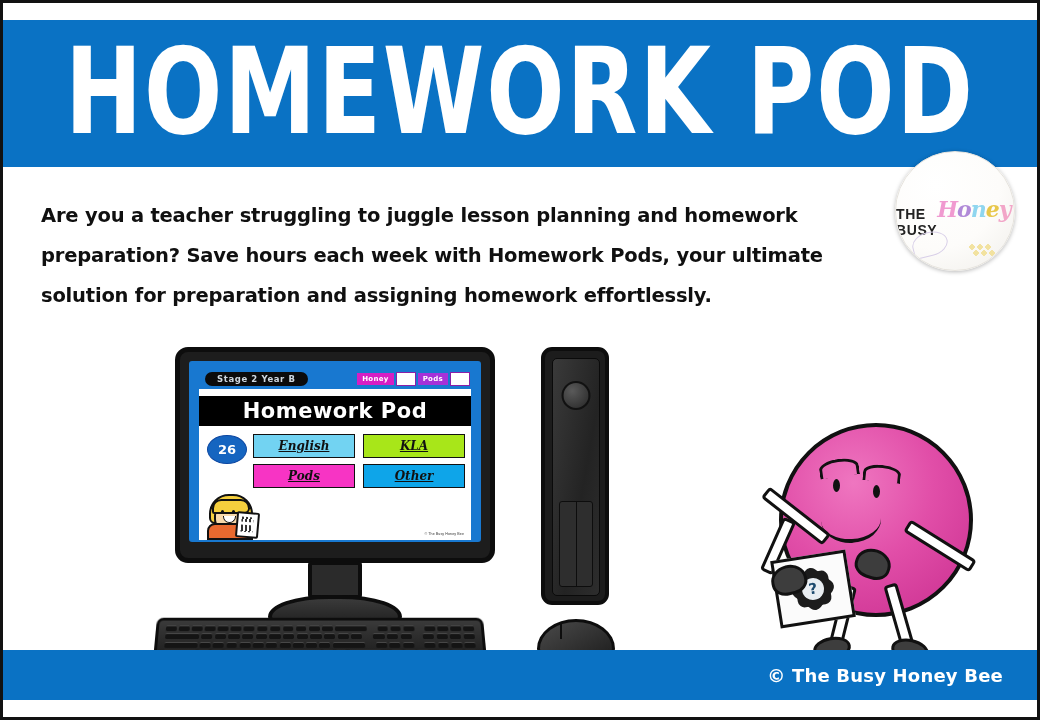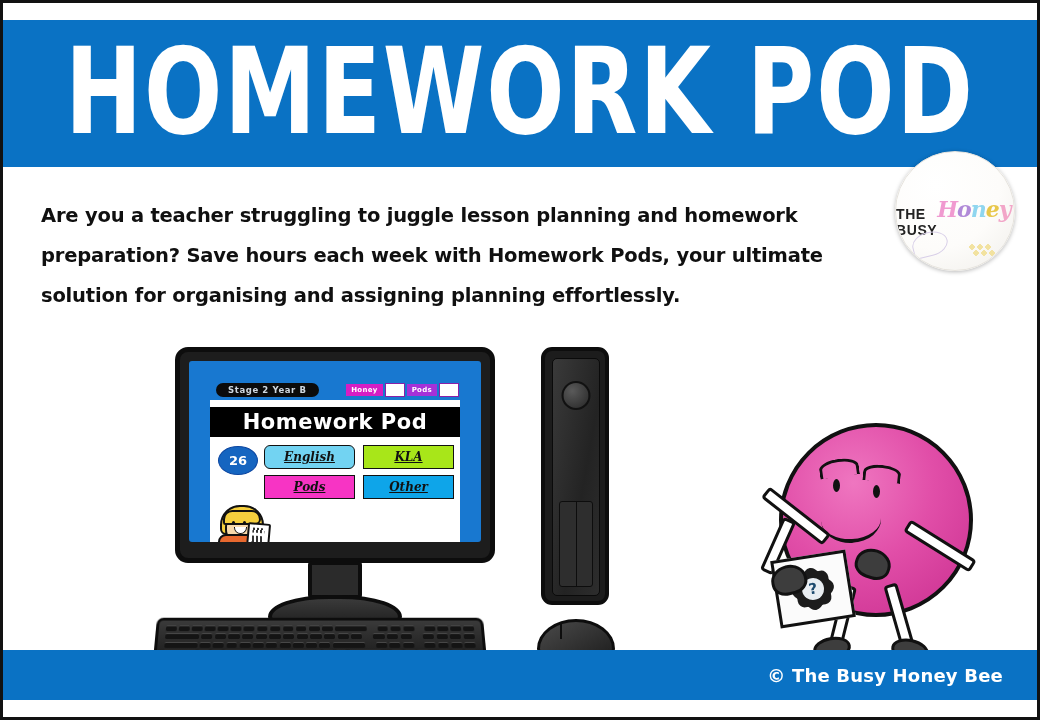--- a/index.html
+++ b/index.html
@@ -107,21 +107,21 @@
     border:5px solid #0d0d0d;
     border-radius:13px;
     box-sizing:border-box;
     padding:9px 9px 16px 9px;
   }
   .screen{
     width:100%;height:100%;
     background:#1878d0;
     border-radius:3px;
     box-sizing:border-box;
-    padding:21px;
+    padding:10px;
     position:relative;
     overflow:hidden;
   }
   .scr-toprow{
     height:16px;display:flex;align-items:center;justify-content:space-between;
     position:relative;
   }
   .scr-pill{
     background:#0b0b0b;color:#cfd8e0;
     font-family:"DejaVu Sans",sans-serif;font-weight:700;
@@ -161,21 +161,21 @@
   .btn-grid{
     position:absolute;left:54px;top:8px;right:6px;
     display:grid;grid-template-columns:1fr 1fr;gap:6px 8px;
   }
   .sbtn{
     height:22px;display:flex;align-items:center;justify-content:center;
     border:1px solid #111;
     font-family:"DejaVu Serif",serif;font-style:italic;font-weight:700;
     font-size:12px;color:#111;text-decoration:underline;
   }
-  .sbtn.english{background:#72d3f2;border-radius:6px;}
+  .sbtn.english{background:#72d3f2;}
   .sbtn.kla{background:#a8e619;}
   .sbtn.maths{background:#f734c4;}
   .sbtn.other{background:#0ea5e9;}
   .scr-credit{
     position:absolute;right:7px;bottom:4px;
     font-size:3.6px;color:#333;font-family:"Liberation Sans",sans-serif;
     letter-spacing:.1px;white-space:nowrap;
   }
   
   .kid{position:absolute;left:4px;bottom:0;width:58px;height:48px;}
@@ -358,21 +358,21 @@
   <div class="logo">
     <div class="logo-inner">
       <div class="logo-top">THE BUSY</div>
       <div class="logo-honey"><span class="c1">H</span><span class="c2">o</span><span class="c3">n</span><span class="c4">e</span><span class="c5">y</span></div>
       <div class="logo-bee"><span class="b1">B</span><span class="b2">e</span><span class="b3">e</span></div>
     </div>
     <div class="logo-swirl"></div>
     <div class="logo-dots"></div>
   </div>
 
-  <div class="body-copy">Are you a teacher struggling to juggle lesson planning and homework preparation? Save hours each week with Homework Pods, your ultimate solution for organising and assigning planning effortlessly.</div>
+  <div class="body-copy">Are you a teacher struggling to juggle lesson planning and homework preparation? Save hours each week with Homework Pods, your ultimate solution for preparation and assigning homework effortlessly.</div>
 
   <div class="scene">
 
     <div class="monitor">
       <div class="monitor-frame">
         <div class="screen">
 
           <div class="scr-toprow">
             <div class="scr-pill">Stage 2 Year B</div>
             <div class="scr-tw">

